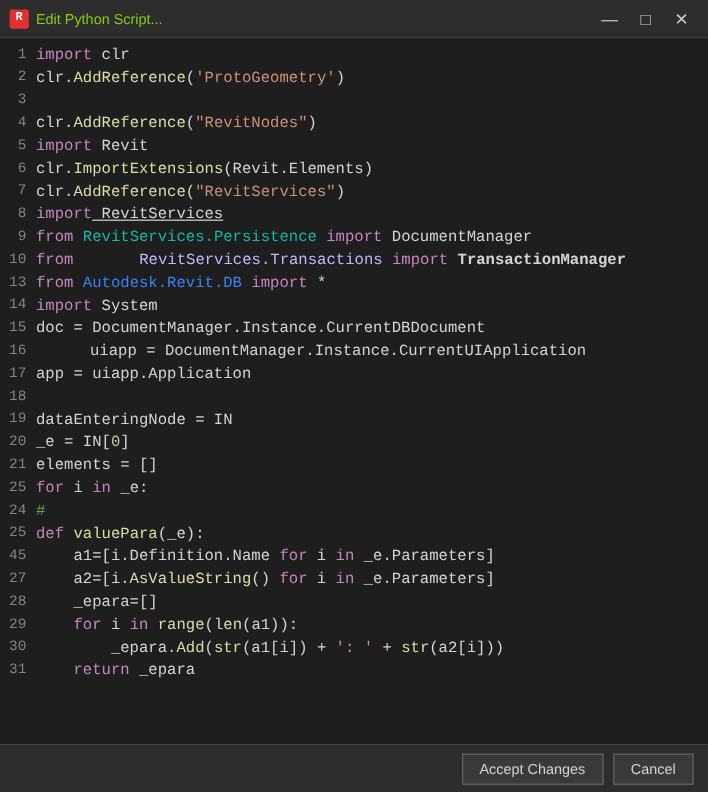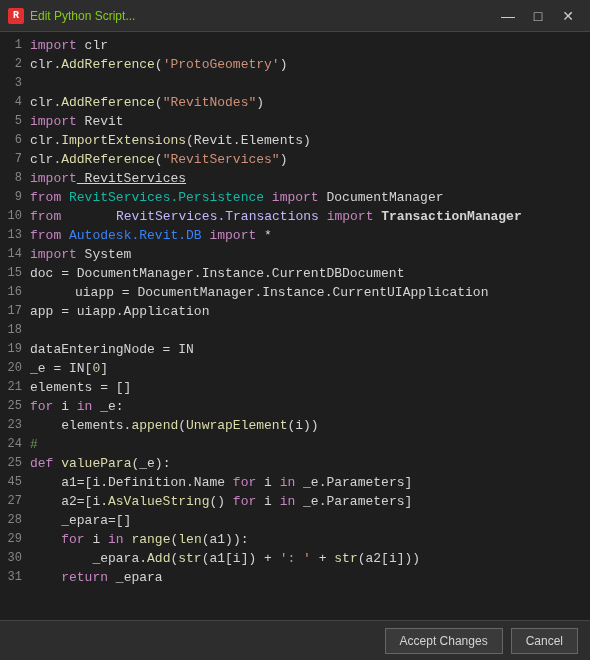--- a/index.html
+++ b/index.html
@@ -210,24 +210,20 @@
     </div>
     <div class="code-line">
       <span class="line-num">21</span>
       <span class="line-content"><span style="color: rgb(212, 212, 212);">elements = []</span></span>
     </div>
     <div class="code-line">
       <span class="line-num">25</span>
       <span class="line-content"><span style="color: rgb(197, 134, 192);">for</span><span style="color: rgb(212, 212, 212);"> i </span><span style="color: rgb(197, 134, 192);">in</span><span style="color: rgb(212, 212, 212);"> _e:</span></span>
     </div>
     <div class="code-line">
-      <span class="line-num">23</span>
-      <span class="line-content"><span style="color: rgb(212, 212, 212);">    elements.</span><span style="color: rgb(220, 220, 170);">append</span><span style="color: rgb(212, 212, 212);">(</span><span style="color: rgb(220, 220, 170);">UnwrapElement</span><span style="color: rgb(212, 212, 212);">(i))</span></span>
-    </div>
-    <div class="code-line">
       <span class="line-num">24</span>
       <span class="line-content"><span style="color: rgb(106, 153, 85);">#</span></span>
     </div>
     <div class="code-line">
       <span class="line-num">25</span>
       <span class="line-content"><span style="color: rgb(197, 134, 192);">def</span><span style="color: rgb(212, 212, 212);"> </span><span style="color: rgb(220, 220, 170); text-align: right;">valuePara</span><span style="color: rgb(212, 212, 212);">(_e):</span></span>
     </div>
     <div class="code-line">
       <span class="line-num">45</span>
       <span class="line-content"><span style="color: rgb(212, 212, 212);">    a1=[i.Definition.Name </span><span style="color: rgb(197, 134, 192);">for</span><span style="color: rgb(212, 212, 212);"> i </span><span style="color: rgb(197, 134, 192);">in</span><span style="color: rgb(212, 212, 212);"> _e.Parameters]</span></span>

